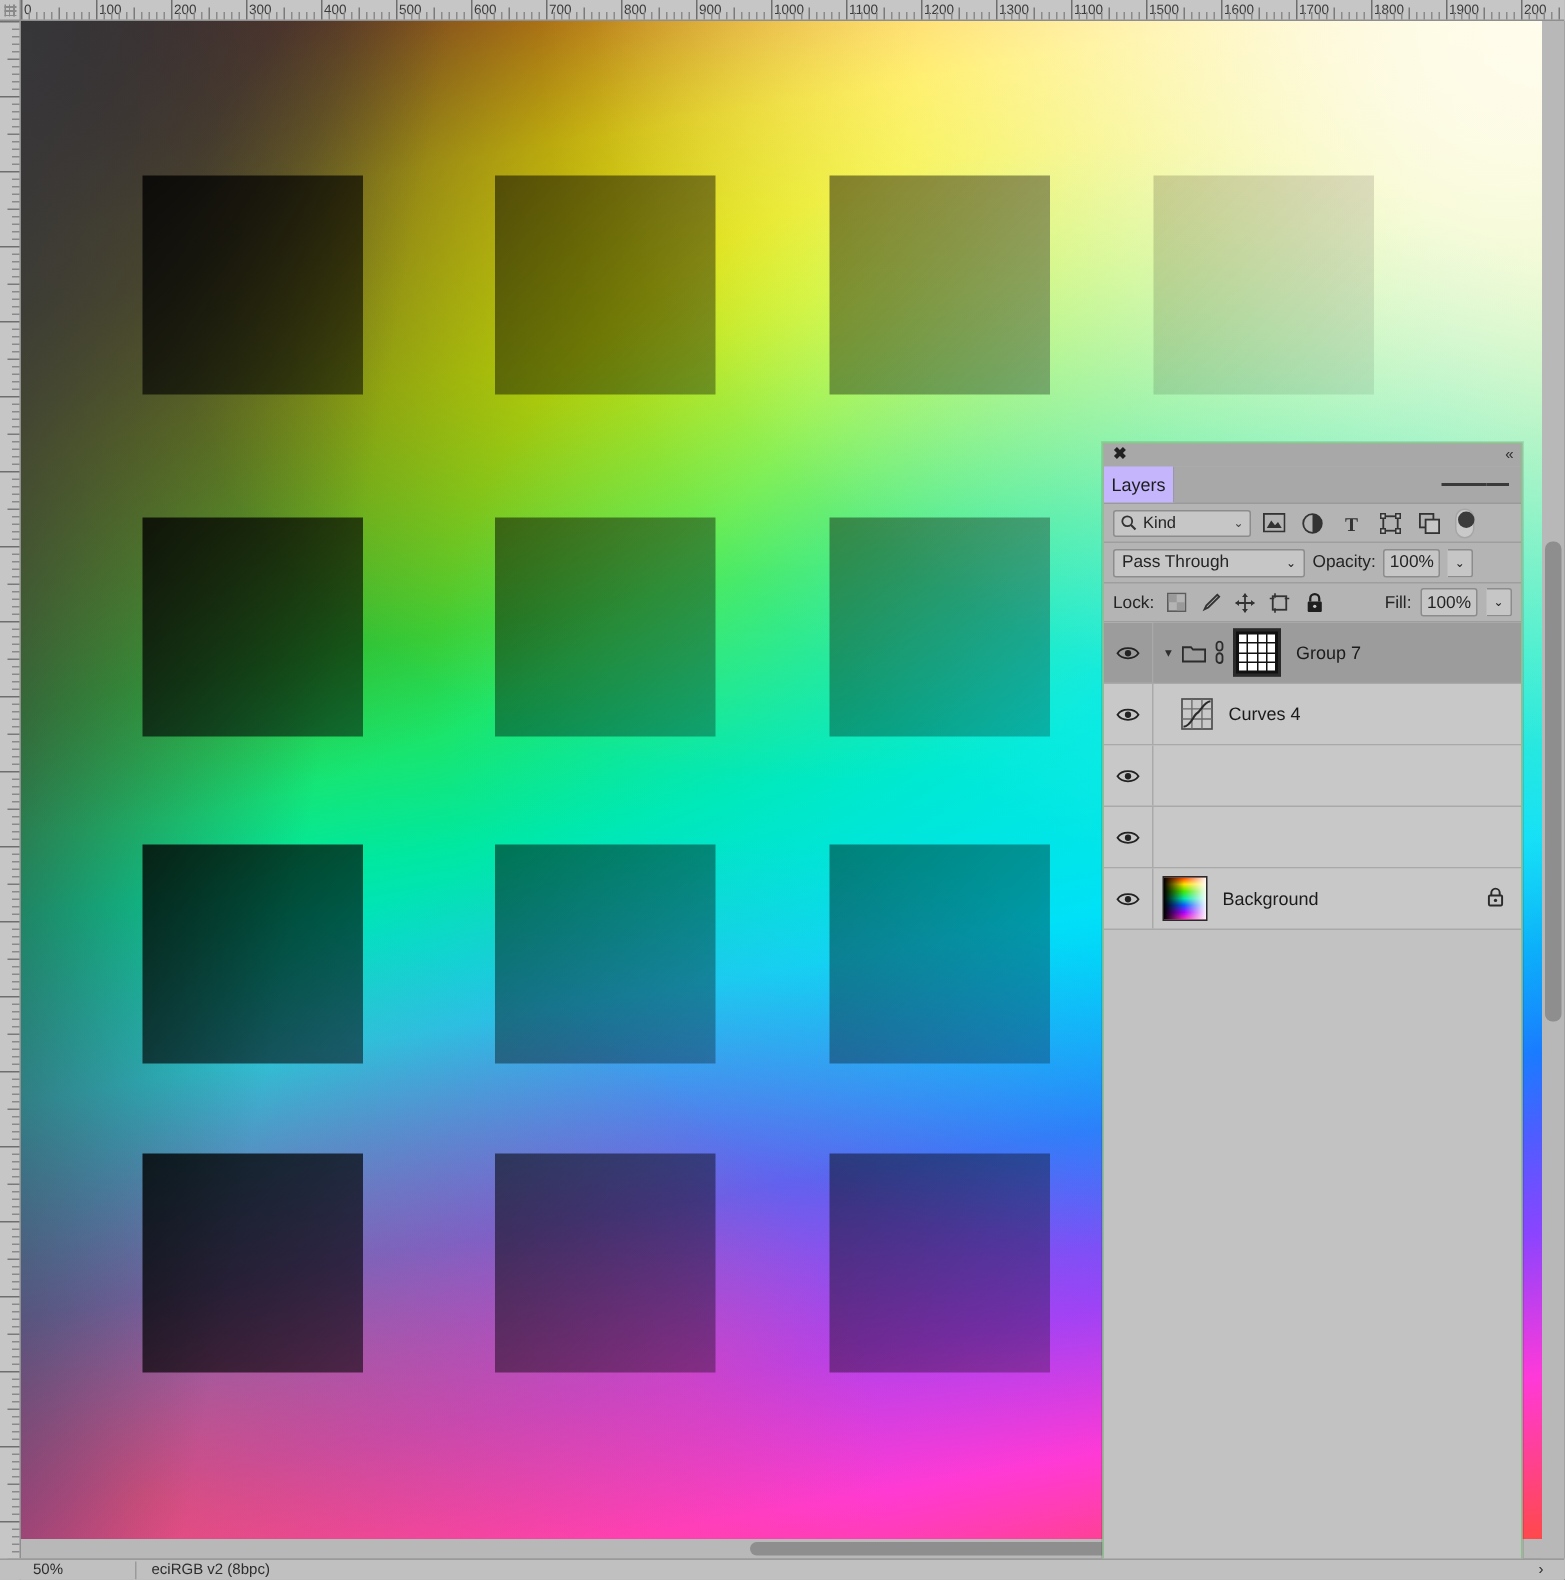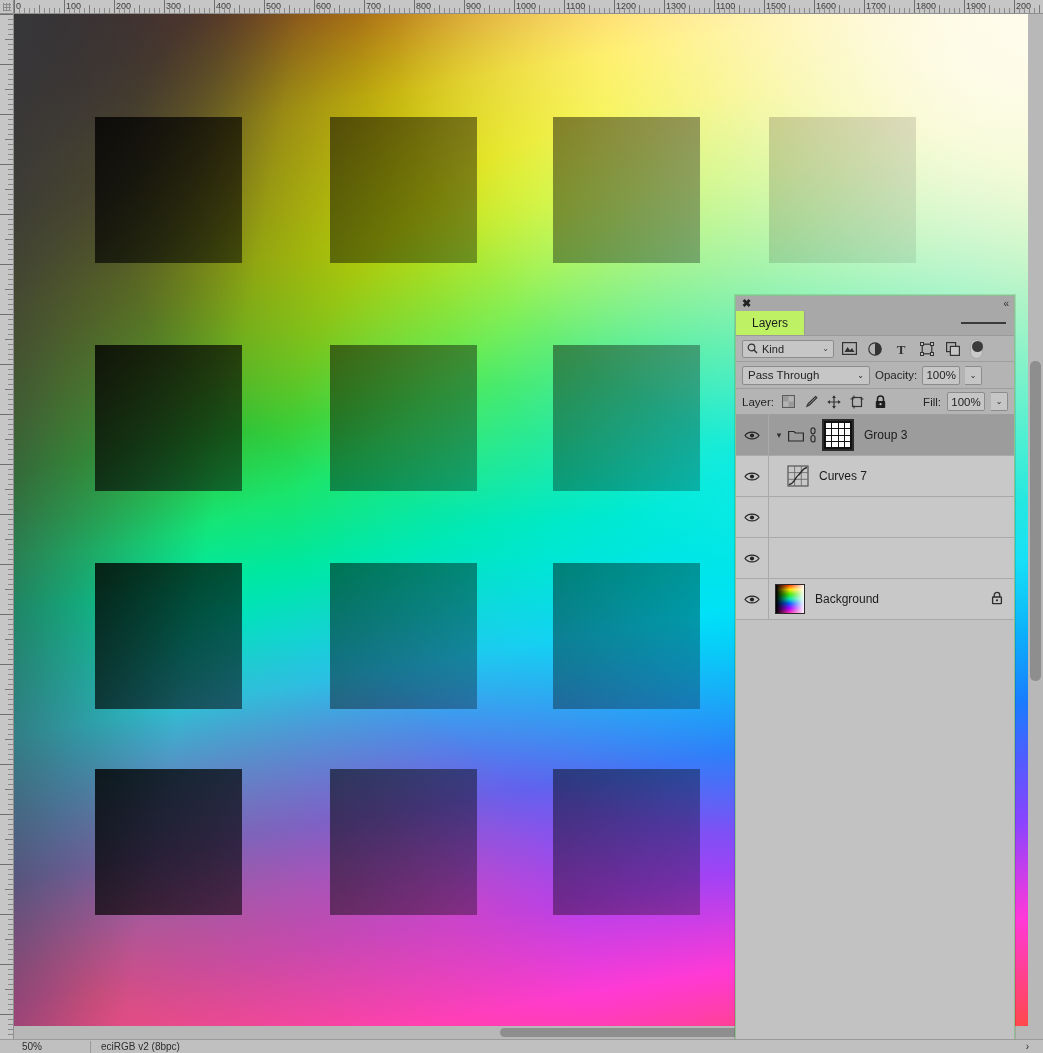--- a/index.html
+++ b/index.html
@@ -82,21 +82,21 @@
     height:15px; background:#a8a8a8; display:flex; align-items:center;
     justify-content:space-between; padding:0 6px; flex:0 0 auto;
   }
   .close-x{ font-size:11px; line-height:11px; color:#222; font-weight:bold; cursor:pointer;}
   .collapse-dbl{ font-size:10px; color:#2f2f2f; letter-spacing:-1px;}
   .tabstrip{
     height:25px; background:#a8a8a8; display:flex; align-items:stretch; flex:0 0 auto;
     border-bottom:1px solid #9a9a9a;
   }
   .tab{
-    background:#bef264; display:flex; align-items:center; padding:0 16px;
+    background:#c4b5fd; display:flex; align-items:center; padding:0 5px;
     font-size:12px; color:#1d1d1d; border-right:1px solid #9a9a9a;
   }
   .tab-space{ flex:1; }
   .burger{ display:flex; align-items:center; padding:0 8px; }
   .burger i{ display:block; width:15px; height:2px; background:#3a3a3a; margin:2px 0; }
 
   .filter-row{
     height:26px; display:flex; align-items:center; gap:4px; padding:0 6px;
     background:#b4b4b4; border-bottom:1px solid #9e9e9e; flex:0 0 auto;
   }
@@ -746,21 +746,21 @@
       <span class="lbl">Opacity:</span>
       <div class="numbox">
         <span>100%</span>
       </div>
       <div class="stepper">
         <span>⌄</span>
       </div>
     </div>
 
     <div class="lock-row">
-      <span class="lbl">Layer:</span>
+      <span class="lbl">Lock:</span>
       <div class="lockicon">
         <svg width="13" height="13" viewBox="0 0 12 12">
           <rect x="0.5" y="0.5" width="11" height="11" fill="none" stroke="#5c5c5c" stroke-width="1"></rect>
           <rect x="1" y="1" width="5" height="5" fill="#9a9a9a"></rect>
             <rect x="6" y="6" width="5" height="5" fill="#9a9a9a"></rect>
         </svg>
       </div>
       <div class="lockicon">
         <svg width="14" height="14" viewBox="0 0 14 14">
           <path d="M11.5 1.5 L12.8 2.8 L5.5 10 L3 11.2 L4.2 8.7 Z" fill="none" stroke="#333" stroke-width="1.2"></path>
@@ -823,38 +823,38 @@
               <span></span>
             <span></span>
               <span></span>
               <span></span>
               <span></span>
             <span></span>
               <span></span>
               <span></span>
               <span></span>
           </div>
-          <span class="lname">Group 3</span>
+          <span class="lname">Group 7</span>
         </div>
       </div>
 
       <div class="lrow">
         <div class="eyecell">
           <svg width="16" height="11" viewBox="0 0 16 11">
             <path d="M1 5.5 C4 1 12 1 15 5.5 C12 10 4 10 1 5.5 Z" fill="none" stroke="#232323" stroke-width="1.2"></path>
             <circle cx="8" cy="5.5" r="2.1" fill="#232323"></circle>
           </svg>
         </div>
         <div class="body" style="padding-left:18px">
           <svg width="22" height="22" viewBox="0 0 22 22">
             <rect x="1" y="1" width="20" height="20" fill="none" stroke="#4a4a4a" stroke-width="1.1"></rect>
             <path d="M7.6 1 V21 M14.3 1 V21 M1 7.6 H21 M1 14.3 H21" stroke="#6b6b6b" stroke-width="0.9"></path>
             <path d="M2 19.5 C7 19 8.5 12 11 10.5 C13.5 9 15.5 3 20 2.5" fill="none" stroke="#2a2a2a" stroke-width="1.4"></path>
           </svg>
-          <span class="lname">Curves 7</span>
+          <span class="lname">Curves 4</span>
         </div>
       </div>
 
       <div class="lrow">
         <div class="eyecell">
           <svg width="16" height="11" viewBox="0 0 16 11">
             <path d="M1 5.5 C4 1 12 1 15 5.5 C12 10 4 10 1 5.5 Z" fill="none" stroke="#232323" stroke-width="1.2"></path>
             <circle cx="8" cy="5.5" r="2.1" fill="#232323"></circle>
           </svg>
         </div>

